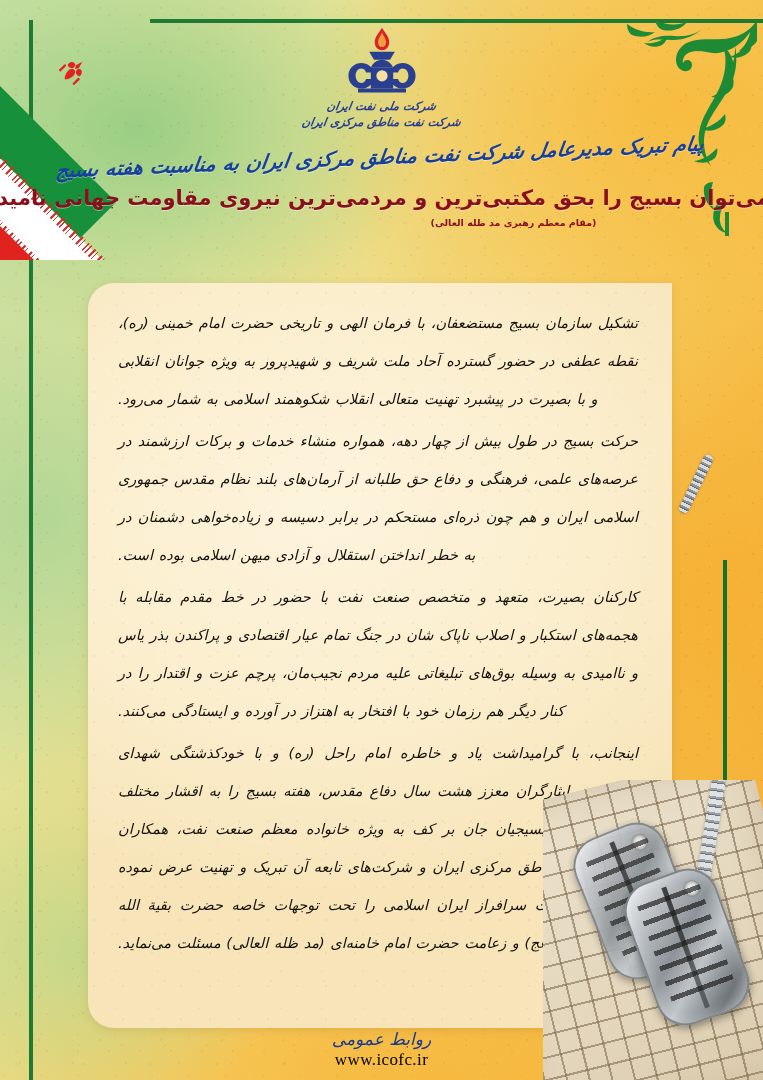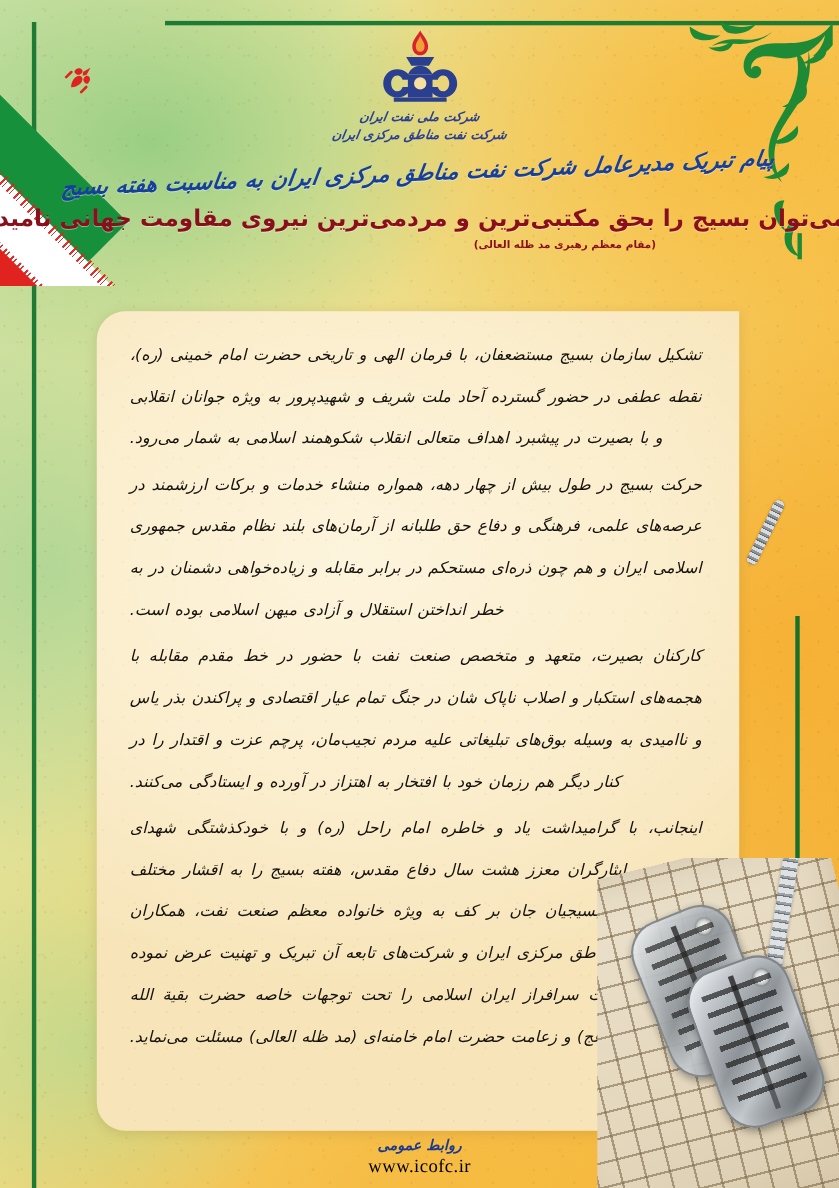--- a/index.html
+++ b/index.html
@@ -230,21 +230,21 @@
     box-shadow:0 0 2px rgba(0,0,0,.35);
   }
 
   
   .footer {
     position:absolute; left:0; right:0; bottom:10px;
     display:flex; flex-direction:column; align-items:center; gap:1px;
     color:#1b3a8f;
   }
   .footer-pr {
-    font-size:13px; font-style:italic; font-weight:700; direction:rtl;
+    font-size:17px; font-style:italic; font-weight:400; direction:rtl;
   }
   .footer-url {
     font-family:"Liberation Serif","DejaVu Serif",serif;
     font-size:17px; letter-spacing:.4px; color:#000000;
   }
 </style>
 </head>
 <body>
 
 <div id="poster">
@@ -317,22 +317,22 @@
 
   <div class="headline-wrap">
     <div class="headline-nastaliq">پیام تبریک مدیرعامل شرکت نفت مناطق مرکزی ایران به مناسبت هفته بسیج</div>
     <div class="headline-quote">می‌توان بسیج را بحق مکتبی‌ترین و مردمی‌ترین نیروی مقاومت جهانی نامید.</div>
     <div class="headline-attrib">(مقام معظم رهبری مد ظله العالی)</div>
   </div>
 
   <div class="letter-card">
     <div class="card-noise"></div>
     <div class="letter-body">
-      <p class="para">تشکیل سازمان بسیج مستضعفان، با فرمان الهی و تاریخی حضرت امام خمینی (ره)، نقطه عطفی در حضور گسترده آحاد ملت شریف و شهیدپرور به ویژه جوانان انقلابی و با بصیرت در پیشبرد اهداف متعالی انقلاب شکوهمند اسلامی به شمار می‌رود.</p>
-      <p class="para">حرکت بسیج در طول بیش از چهار دهه، همواره منشاء خدمات و برکات ارزشمند در عرصه‌های علمی، فرهنگی و دفاع حق طلبانه از آرمان‌های بلند نظام مقدس جمهوری اسلامی ایران و هم چون ذره‌ای مستحکم در برابر مقابله و زیاده‌خواهی دشمنان در به خطر انداختن استقلال و آزادی میهن اسلامی بوده است.</p>
+      <p class="para">تشکیل سازمان بسیج مستضعفان، با فرمان الهی و تاریخی حضرت امام خمینی (ره)، نقطه عطفی در حضور گسترده آحاد ملت شریف و شهیدپرور به ویژه جوانان انقلابی و با بصیرت در پیشبرد تهنیت متعالی انقلاب شکوهمند اسلامی به شمار می‌رود.</p>
+      <p class="para">حرکت بسیج در طول بیش از چهار دهه، همواره منشاء خدمات و برکات ارزشمند در عرصه‌های علمی، فرهنگی و دفاع حق طلبانه از آرمان‌های بلند نظام مقدس جمهوری اسلامی ایران و هم چون ذره‌ای مستحکم در برابر دسیسه و زیاده‌خواهی دشمنان در به خطر انداختن استقلال و آزادی میهن اسلامی بوده است.</p>
       <p class="para">کارکنان بصیرت، متعهد و متخصص صنعت نفت با حضور در خط مقدم مقابله با هجمه‌های استکبار و اصلاب ناپاک شان در جنگ تمام عیار اقتصادی و پراکندن بذر یاس و ناامیدی به وسیله بوق‌های تبلیغاتی علیه مردم نجیب‌مان، پرچم عزت و اقتدار را در کنار دیگر هم رزمان خود با افتخار به اهتزاز در آورده و ایستادگی می‌کنند.</p>
       <p class="para">اینجانب، با گرامیداشت یاد و خاطره امام راحل (ره) و با خودکذشتگی شهدای والامقام و ایثارگران معزز هشت سال دفاع مقدس، هفته بسیج را به اقشار مختلف ملت بزرگوار، بسیجیان جان بر کف به ویژه خانواده معظم صنعت نفت، همکاران شرکت نفت مناطق مرکزی ایران و شرکت‌های تابعه آن تبریک و تهنیت عرض نموده و سربلندی ملت سرافراز ایران اسلامی را تحت توجهات خاصه حضرت بقیة الله الاعظم (عج) و زعامت حضرت امام خامنه‌ای (مد ظله العالی) مسئلت می‌نماید.</p>
     </div>
     <div class="signature">رامین حاتمی</div>
   </div>
 
   <div class="bead-run"></div>
 
   <div class="keffiyeh">
     <div class="cloth"></div>

